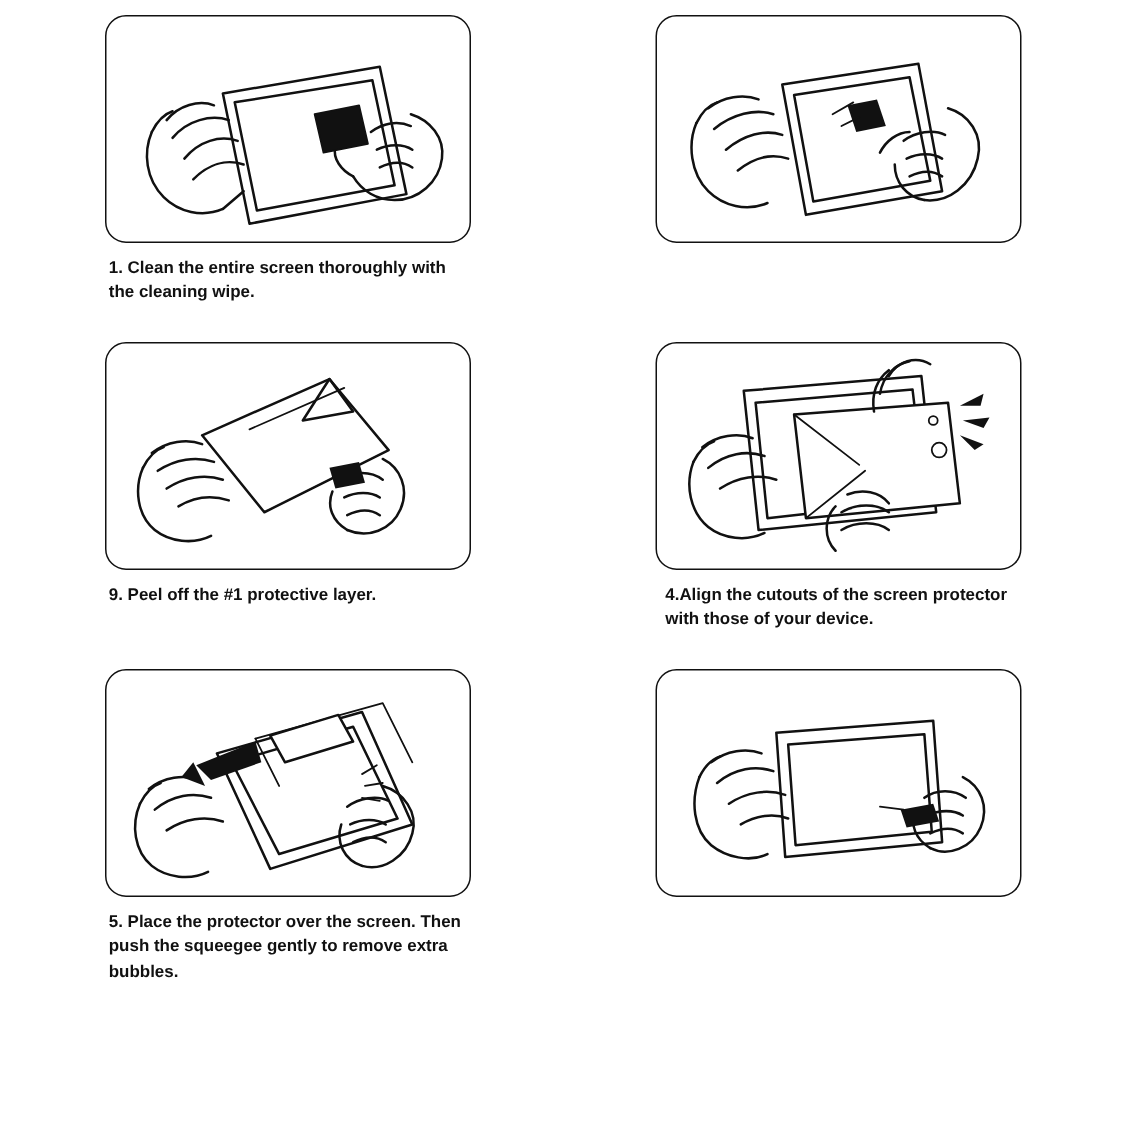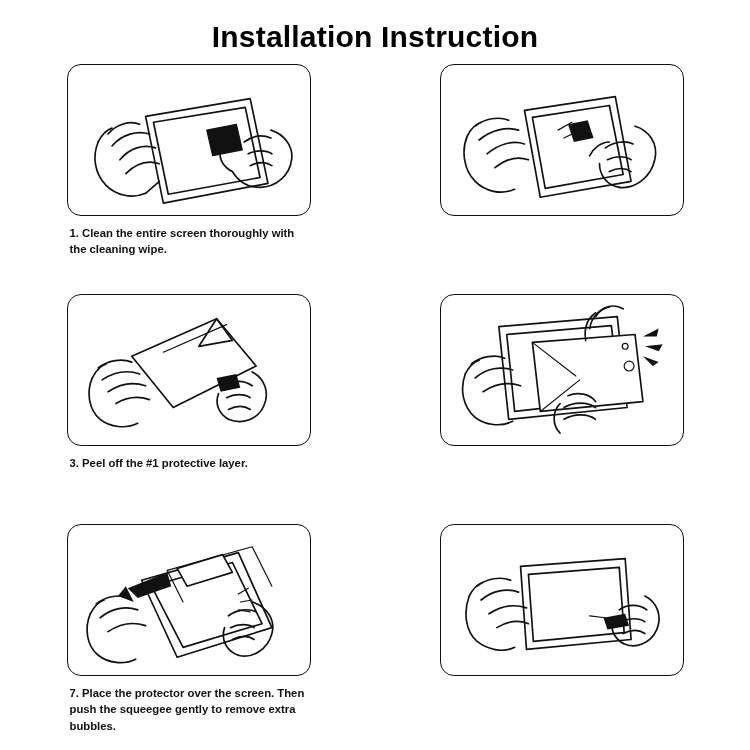--- a/index.html
+++ b/index.html
@@ -31,21 +31,20 @@
   }
   .grid {
     margin-top: 10px;
     display: grid;
     grid-template-columns: 1fr 1fr;
     grid-template-rows: repeat(3, 218px);
     column-gap: 0px;
     row-gap: 0px;
     padding: 0 8px;
     box-sizing: border-box;
-    gap: 12px;
   }
   .cell {
     display: flex;
     flex-direction: column;
     align-items: center;
     box-sizing: border-box;
   }
   .panel {
     width: 244px;
     height: 152px;
@@ -99,21 +98,20 @@
     stroke: #111;
     stroke-width: 1.7;
     stroke-linejoin: round;
   }
 </style>
 </head>
 <body>
 
 <div class="page">
 
-  <h1 class="page-title">Installation Instruction</h1>
 
   <div class="grid">
 
     <div class="cell left">
       <div class="panel">
         <svg viewBox="0 0 244 152" xmlns="http://www.w3.org/2000/svg">
 
           <g class="art">
             <path d="M78 52 L184 34 L202 120 L96 140 Z"></path>
             <path d="M86 58 L179 43 L194 114 L101 131 Z"></path>
@@ -212,21 +210,21 @@
             <path d="M158 92 C166 86, 178 86, 186 92"></path>
             <path d="M160 104 C168 100, 178 100, 184 104"></path>
             <path d="M162 116 C170 112, 178 112, 184 116"></path>
           </g>
 
           <g>
             <path class="artfill" d="M150 84 L170 80 L174 94 L154 98 Z"></path>
           </g>
         </svg>
       </div>
-      <div class="caption">3. Peel off the #1 protective layer.</div>
+      <div class="caption">9. Peel off the #1 protective layer.</div>
     </div>
 
     <div class="cell right">
       <div class="panel">
         <svg viewBox="0 0 244 152" xmlns="http://www.w3.org/2000/svg">
 
           <g class="art">
             <path d="M58 32 L178 22 L188 114 L68 126 Z"></path>
             <path d="M66 40 L172 31 L181 106 L74 118 Z"></path>
           </g>
@@ -265,20 +263,21 @@
             <path d="M120 110 C112 118, 112 132, 120 140"></path>
           </g>
 
           <g class="artfill">
             <path d="M204 42 L220 34 L218 42 Z"></path>
             <path d="M206 52 L224 50 L220 57 Z"></path>
             <path d="M204 62 L220 68 L214 72 Z"></path>
           </g>
         </svg>
       </div>
+      <div class="caption">4.Align the cutouts of the screen protector with those of your device.</div>
     </div>
 
     <div class="cell left">
       <div class="panel">
         <svg viewBox="0 0 244 152" xmlns="http://www.w3.org/2000/svg">
 
           <g class="art">
             <path d="M74 56 L172 28 L206 104 L110 134 Z"></path>
             <path d="M84 62 L166 38 L196 100 L116 124 Z"></path>
           </g>
@@ -313,21 +312,21 @@
             <path d="M58 62 L50 72 L66 78 Z"></path>
           </g>
 
           <g class="artthin">
             <path d="M172 70 L182 64"></path>
             <path d="M174 78 L186 76"></path>
             <path d="M172 86 L184 88"></path>
           </g>
         </svg>
       </div>
-      <div class="caption">7. Place the protector over the screen. Then push the squeegee gently to remove extra bubbles.</div>
+      <div class="caption">5. Place the protector over the screen. Then push the squeegee gently to remove extra bubbles.</div>
     </div>
 
     <div class="cell right">
       <div class="panel">
         <svg viewBox="0 0 244 152" xmlns="http://www.w3.org/2000/svg">
 
           <g class="art">
             <path d="M80 42 L186 34 L192 116 L86 126 Z"></path>
             <path d="M88 50 L180 43 L185 109 L93 118 Z"></path>
           </g>

